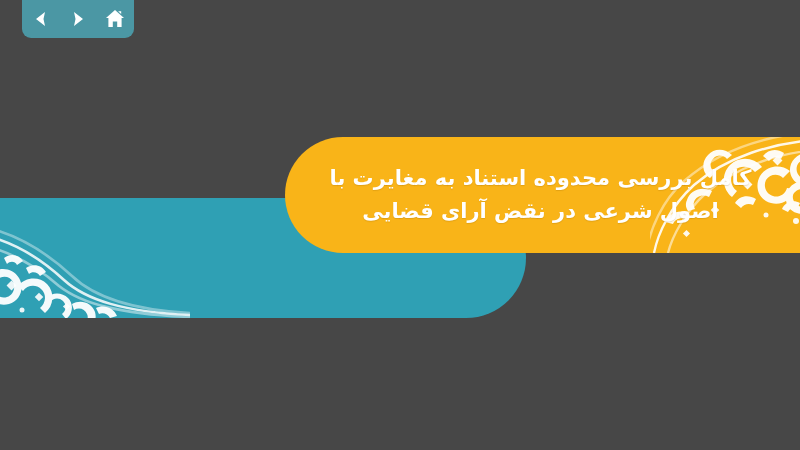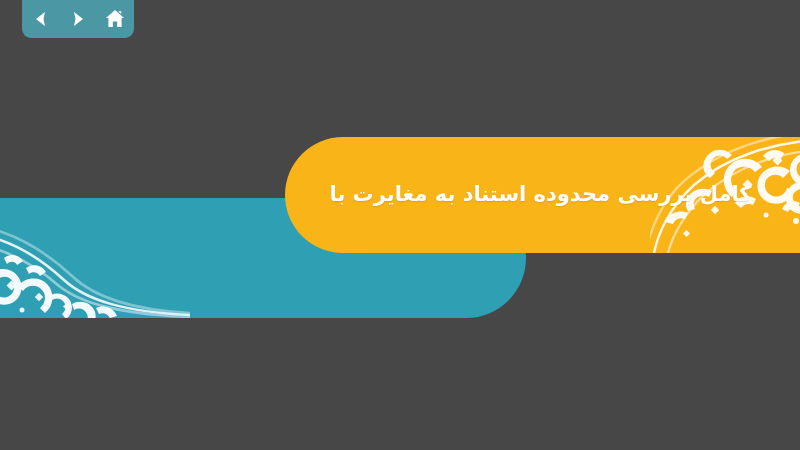--- a/index.html
+++ b/index.html
@@ -176,20 +176,21 @@
         <rect x="34" y="94" width="5" height="5" transform="rotate(45 36.5 96.5)"></rect>
         <circle cx="170" cy="60" r="3"></circle>
         <circle cx="146" cy="84" r="3"></circle>
         <circle cx="116" cy="78" r="2.5"></circle>
       </g>
     </svg>
   </div>
 
   <div id="title-block">
     <div class="title-line">کامل بررسی محدوده استناد به مغایرت با</div>
+    <div class="title-line">اصول شرعی در نقض آرای قضایی</div>
   </div>
 
   <div id="navbar">
     <div class="navbtn" title="قبلی">
       <span>
         <svg width="20" height="20" viewBox="0 0 20 20" aria-hidden="true">
           <path d="M14 3 L5 10 L14 17 L12.5 10 Z" fill="#ffffff"></path>
         </svg>
       </span>
     </div>

